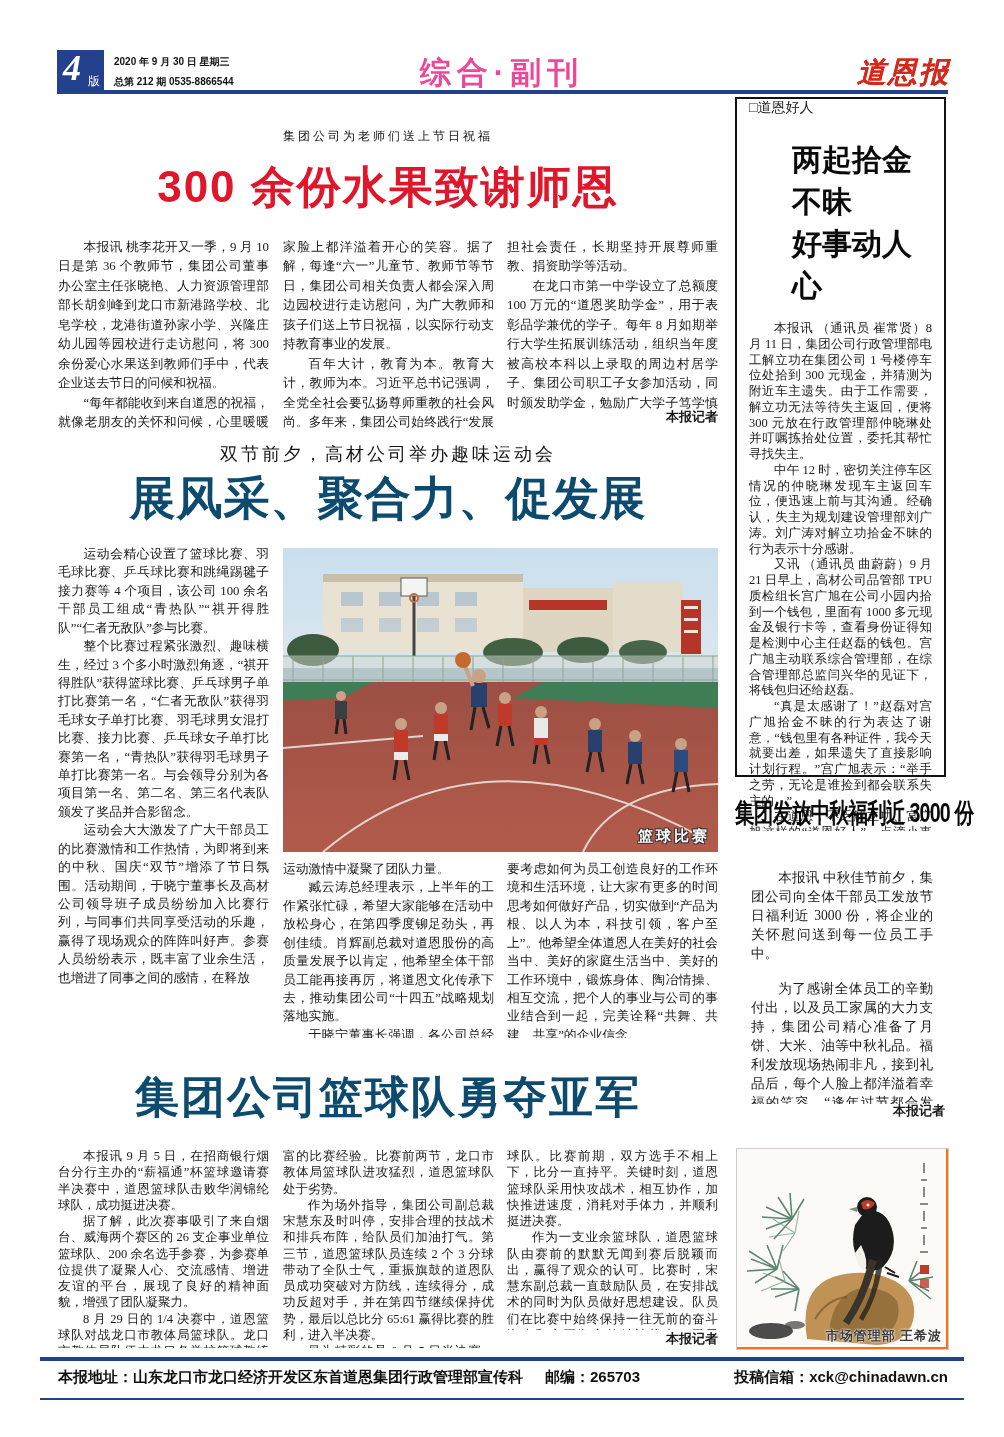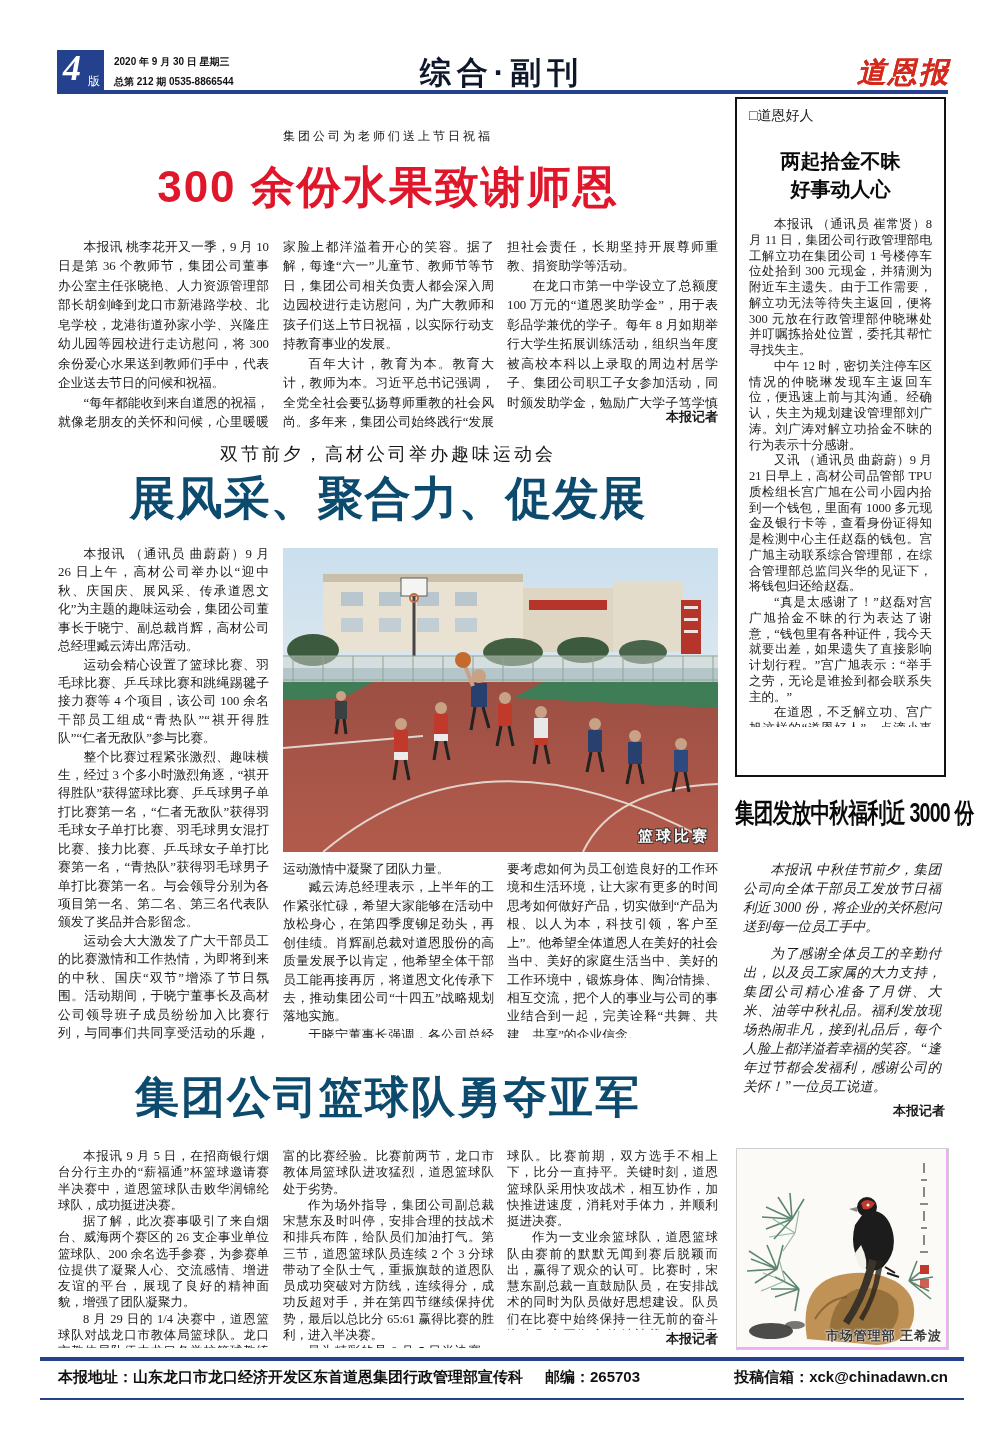--- a/index.html
+++ b/index.html
@@ -8,59 +8,59 @@
   .abs{position:absolute;}
   
   #edition-badge{left:57px;top:50px;width:47px;height:42px;background:#24418e;color:#fff;}
   #edition-badge .num{position:absolute;left:6px;top:-3px;font-family:"Liberation Serif",serif;
         font-style:italic;font-weight:bold;font-size:36px;}
   #edition-badge .lab{position:absolute;right:4px;bottom:2px;font-size:12px;}
   .hdr-dates{left:114px;top:52px;font-family:"Liberation Sans","DejaVu Sans",sans-serif;
         font-weight:bold;font-size:10px;line-height:20px;color:#111;}
   #section-title{left:302px;top:52px;width:400px;text-align:center;
         font-family:"Liberation Sans","DejaVu Sans",sans-serif;font-weight:900;font-size:31px;
-        letter-spacing:6px;color:#0f172a;}
+        letter-spacing:6px;color:#ec4899;}
   #masthead{left:850px;top:53px;width:100px;text-align:right;color:#d42a1d;
         font-family:"Liberation Serif",serif;font-weight:bold;font-style:italic;font-size:29px;
         letter-spacing:2px;text-shadow:0 0 .5px #d42a1d;}
   .blue-rule{left:57px;width:891px;background:#24418e;}
   
   .kicker{font-size:12px;letter-spacing:3px;text-align:center;color:#151515;}
   .headline{font-family:"Liberation Sans","DejaVu Sans",sans-serif;font-weight:900;
         text-align:center;color:#0c4a6e;}
   .red{color:#e0162b;}
   .col{font-size:12.8px;line-height:1.52;text-align:justify;overflow:hidden;}
   .col p{margin:0;text-indent:2em;}
   .col p.cont{text-indent:0;}
   .byline{font-weight:bold;text-align:right;padding-right:6px;font-size:13px;}
   .dense{line-height:1.3;font-size:12.5px;}
   
   #gp-box{left:735px;top:97px;width:211px;height:680px;border:2px solid #111;box-sizing:border-box;
-        padding:8px 12px;}
+        padding:0 12px;}
   #gp-label{font-size:14px;color:#222;}
   .gp-headline{font-family:"Liberation Sans","DejaVu Sans",sans-serif;font-weight:900;
-        font-size:20px;text-align:center;line-height:1.4;color:#0a0a0a;}
+        font-size:30px;line-height:1.4;color:#0a0a0a;margin-left:43px;}
   #gp-body{margin-top:14px;font-size:12.5px;line-height:1.26;text-align:justify;overflow:hidden;
         height:510px;}
   #gp-body p{margin:0;text-indent:2em;}
   #welfare-headline{left:735px;top:795px;width:213px;}
   #welfare-headline span{display:inline-block;transform:scale(.82,1.12);transform-origin:left top;
         white-space:nowrap;font-family:"Liberation Sans","DejaVu Sans",sans-serif;font-weight:900;
         font-size:24px;letter-spacing:-1px;color:#0a0a0a;}
   #welfare-body{left:735px;top:852px;width:214px;height:252px;font-size:13.6px;line-height:1.4;
         text-align:justify;overflow:hidden;}
-  #welfare-body p{margin:8px;text-indent:2em;font-style:italic;}
+  #welfare-body p{margin:16px;text-indent:2em;}
   #welfare-byline{left:735px;top:1102px;width:210px;}
   
   .photo-frame{overflow:hidden;background:#9db6c6;}
   .photo-caption{position:absolute;right:8px;bottom:6px;color:#fff;font-weight:bold;font-size:15px;
         letter-spacing:3px;font-family:"Liberation Sans",sans-serif;
         text-shadow:-1px -1px 0 #333,1px -1px 0 #333,-1px 1px 0 #333,1px 1px 0 #333;text-align:center;}
   #painting{left:736px;top:1148px;width:211px;height:200px;border:1px solid #cfcfcf;
-        background:#f0abfc;overflow:hidden;}
+        background:#f97316;overflow:hidden;}
   .paint-caption{position:absolute;left:0;right:6px;bottom:4px;text-align:right;color:#3a3a3a;
         font-weight:bold;font-size:13px;letter-spacing:1px;
         text-shadow:0 0 2px #fff,0 0 2px #fff;}
   
   #footer-rule{left:40px;width:924px;top:1357px;height:4px;background:#24418e;}
   .footer-text{top:1368px;font-family:"Liberation Sans","DejaVu Sans",sans-serif;font-weight:bold;
         font-size:15px;color:#111;}
   #footer-rule2{left:40px;width:924px;top:1398px;height:2px;background:#24418e;}
 </style>
 </head>
@@ -92,21 +92,20 @@
   </div>
   <div class="abs col" style="left:507px;top:238px;width:211px;height:172px;">
     <p class="cont">担社会责任，长期坚持开展尊师重教、捐资助学等活动。</p>
     <p>在龙口市第一中学设立了总额度 100 万元的“道恩奖助学金”，用于表彰品学兼优的学子。每年 8 月如期举行大学生拓展训练活动，组织当年度被高校本科以上录取的周边村居学子、集团公司职工子女参加活动，同时颁发助学金，勉励广大学子笃学慎思。</p>
   </div>
   <div class="abs byline" style="left:507px;top:408px;width:211px;">本报记者</div>
 
   <div class="abs kicker" style="left:58px;top:442px;width:660px;font-size:18px;">双节前夕，高材公司举办趣味运动会</div>
   <div class="abs headline" style="left:58px;top:468px;width:660px;font-size:46px;letter-spacing:1px;">展风采、聚合力、促发展</div>
   <div class="abs col" style="left:58px;top:545px;width:211px;height:494px;line-height:1.44;">
-    <p>本报讯 （通讯员 曲蔚蔚）9 月 26 日上午，高材公司举办以“迎中秋、庆国庆、展风采、传承道恩文化”为主题的趣味运动会，集团公司董事长于晓宁、副总裁肖辉，高材公司总经理臧云涛出席活动。</p>
     <p>运动会精心设置了篮球比赛、羽毛球比赛、乒乓球比赛和跳绳踢毽子接力赛等 4 个项目，该公司 100 余名干部员工组成“青热队”“祺开得胜队”“仁者无敌队”参与比赛。</p>
     <p>整个比赛过程紧张激烈、趣味横生，经过 3 个多小时激烈角逐，“祺开得胜队”获得篮球比赛、乒乓球男子单打比赛第一名，“仁者无敌队”获得羽毛球女子单打比赛、羽毛球男女混打比赛、接力比赛、乒乓球女子单打比赛第一名，“青热队”获得羽毛球男子单打比赛第一名。与会领导分别为各项目第一名、第二名、第三名代表队颁发了奖品并合影留念。</p>
     <p>运动会大大激发了广大干部员工的比赛激情和工作热情，为即将到来的中秋、国庆“双节”增添了节日氛围。活动期间，于晓宁董事长及高材公司领导班子成员纷纷加入比赛行列，与同事们共同享受活动的乐趣，赢得了现场观众的阵阵叫好声。参赛人员纷纷表示，既丰富了业余生活，也增进了同事之间的感情，在释放</p>
   </div>
 
   <div class="abs photo-frame" style="left:283px;top:548px;width:435px;height:304px;">
     <svg width="435" height="304" viewBox="0 0 435 304">
       <defs>
         <linearGradient id="sky" x1="0" y1="0" x2="0" y2="1">
           <stop offset="0" stop-color="#cadfee"></stop>

